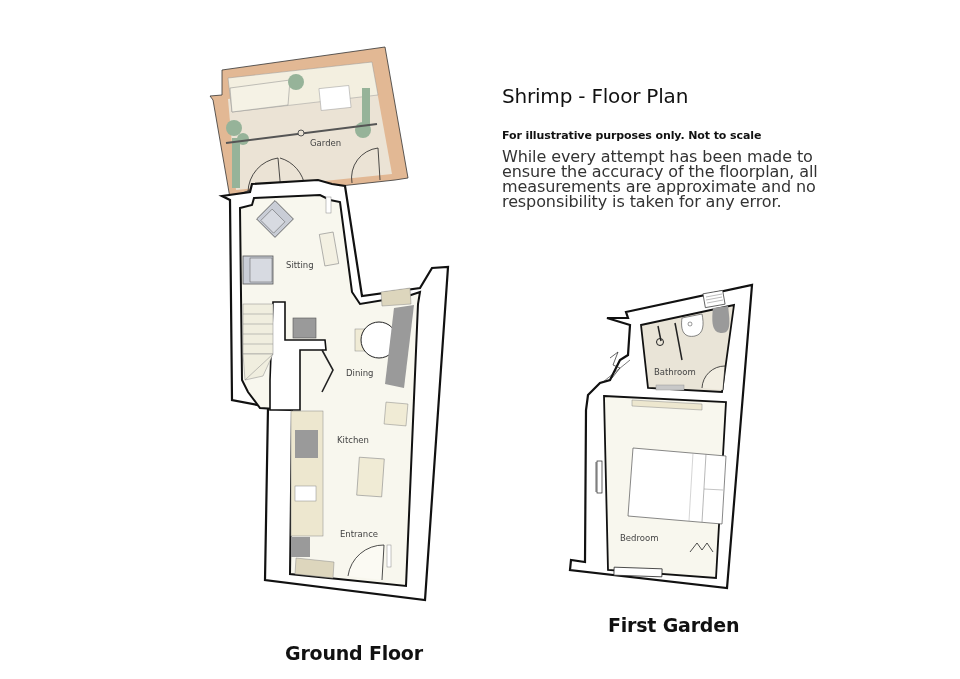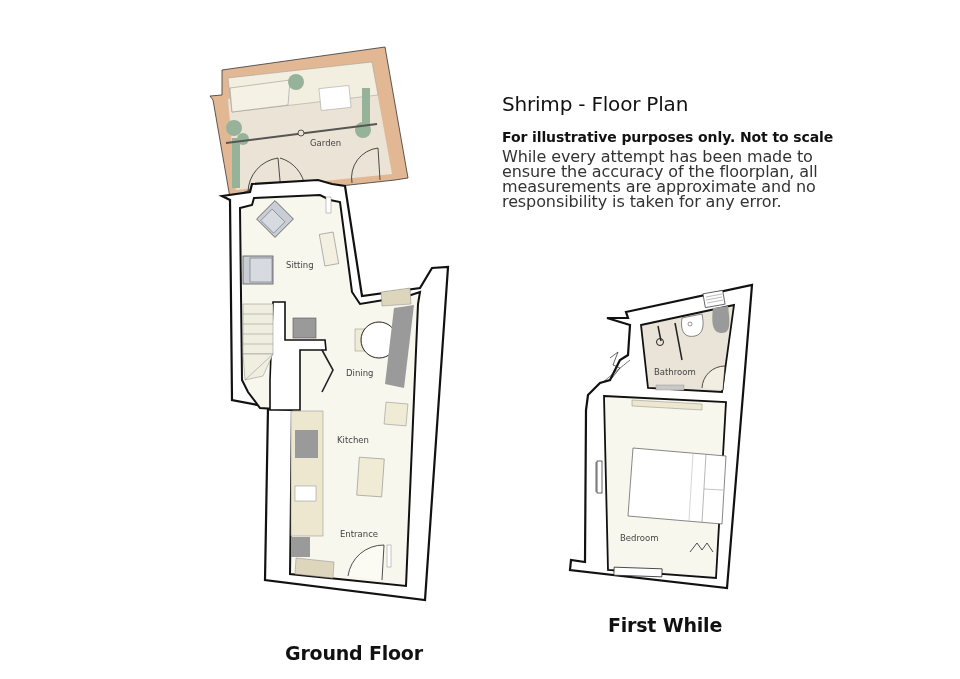--- a/index.html
+++ b/index.html
@@ -1,20 +1,20 @@
 <!DOCTYPE html>
 <html><head>
 <meta charset="utf-8">
 <style>
   html, body { margin: 0; padding: 0; background: #ffffff; }
   body { width: 960px; height: 679px; position: relative; overflow: hidden; font-family: "DejaVu Sans", sans-serif; }
   #plan { position: absolute; left: 0; top: 0; width: 960px; height: 679px; }
   .room-label { font-family: "DejaVu Sans", sans-serif; font-size: 8.5px; fill: #444444; }
-  .title { position: absolute; left: 502px; top: 92px; font-size: 20px; font-weight: 500; color: #111111; letter-spacing: -0.2px; }
-  .subtitle { position: absolute; left: 502px; top: 129px; font-size: 14px; font-weight: bold; color: #111111; letter-spacing: -0.1px; }
+  .title { position: absolute; left: 502px; top: 84px; font-size: 20px; font-weight: 500; color: #111111; letter-spacing: -0.2px; }
+  .subtitle { position: absolute; left: 502px; top: 129px; font-size: 11px; font-weight: bold; color: #111111; letter-spacing: -0.1px; }
   .disclaimer { position: absolute; left: 502px; top: 149px; width: 320px; font-size: 16px; line-height: 15px; color: #333333; letter-spacing: -0.1px; }
   .floor-label { position: absolute; top: 614px; font-size: 19px; font-weight: bold; color: #111111; letter-spacing: -0.2px; }
   #ground-label { left: 285px; margin-top: 28px; }
   #first-label { left: 608px; }
 </style>
 </head>
 <body>
 
 <svg id="plan" viewBox="0 0 960 679" xmlns="http://www.w3.org/2000/svg">
 
@@ -144,13 +144,13 @@
       <text class="room-label" x="620" y="541">Bedroom</text>
     </g>
   </g>
 </svg>
 
 <div class="title">Shrimp - Floor Plan</div>
 <div class="subtitle">For illustrative purposes only. Not to scale</div>
 <div class="disclaimer">While every attempt has been made to ensure the accuracy of the floorplan, all measurements are approximate and no responsibility is taken for any error.</div>
 
 <div class="floor-label" id="ground-label">Ground Floor</div>
-<div class="floor-label" id="first-label">First While</div>
+<div class="floor-label" id="first-label">First Garden</div>
 
 </body></html>

